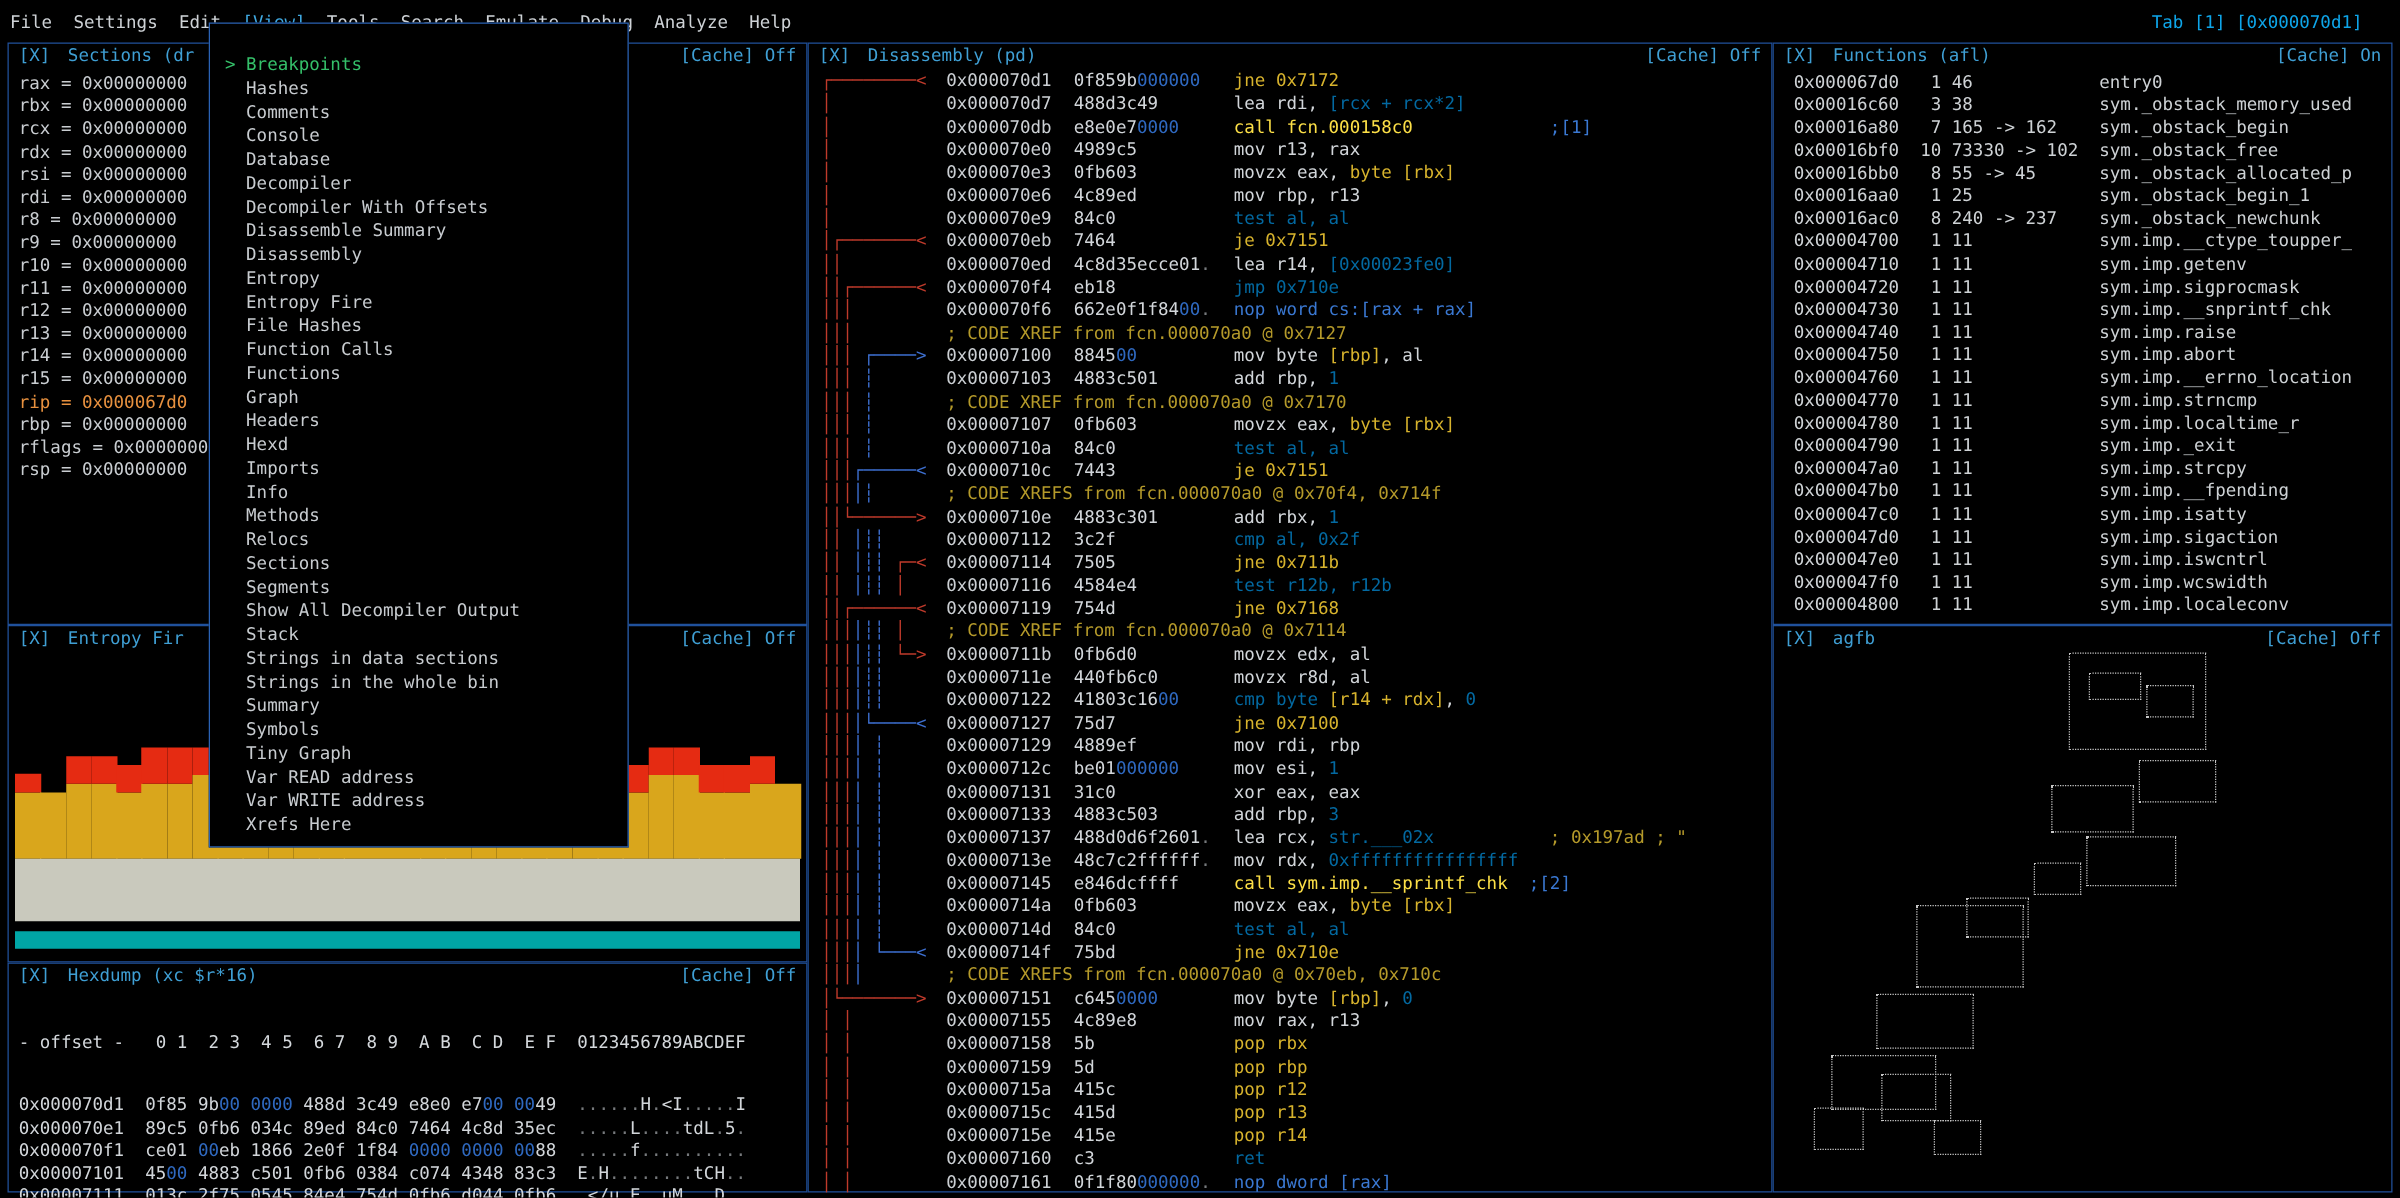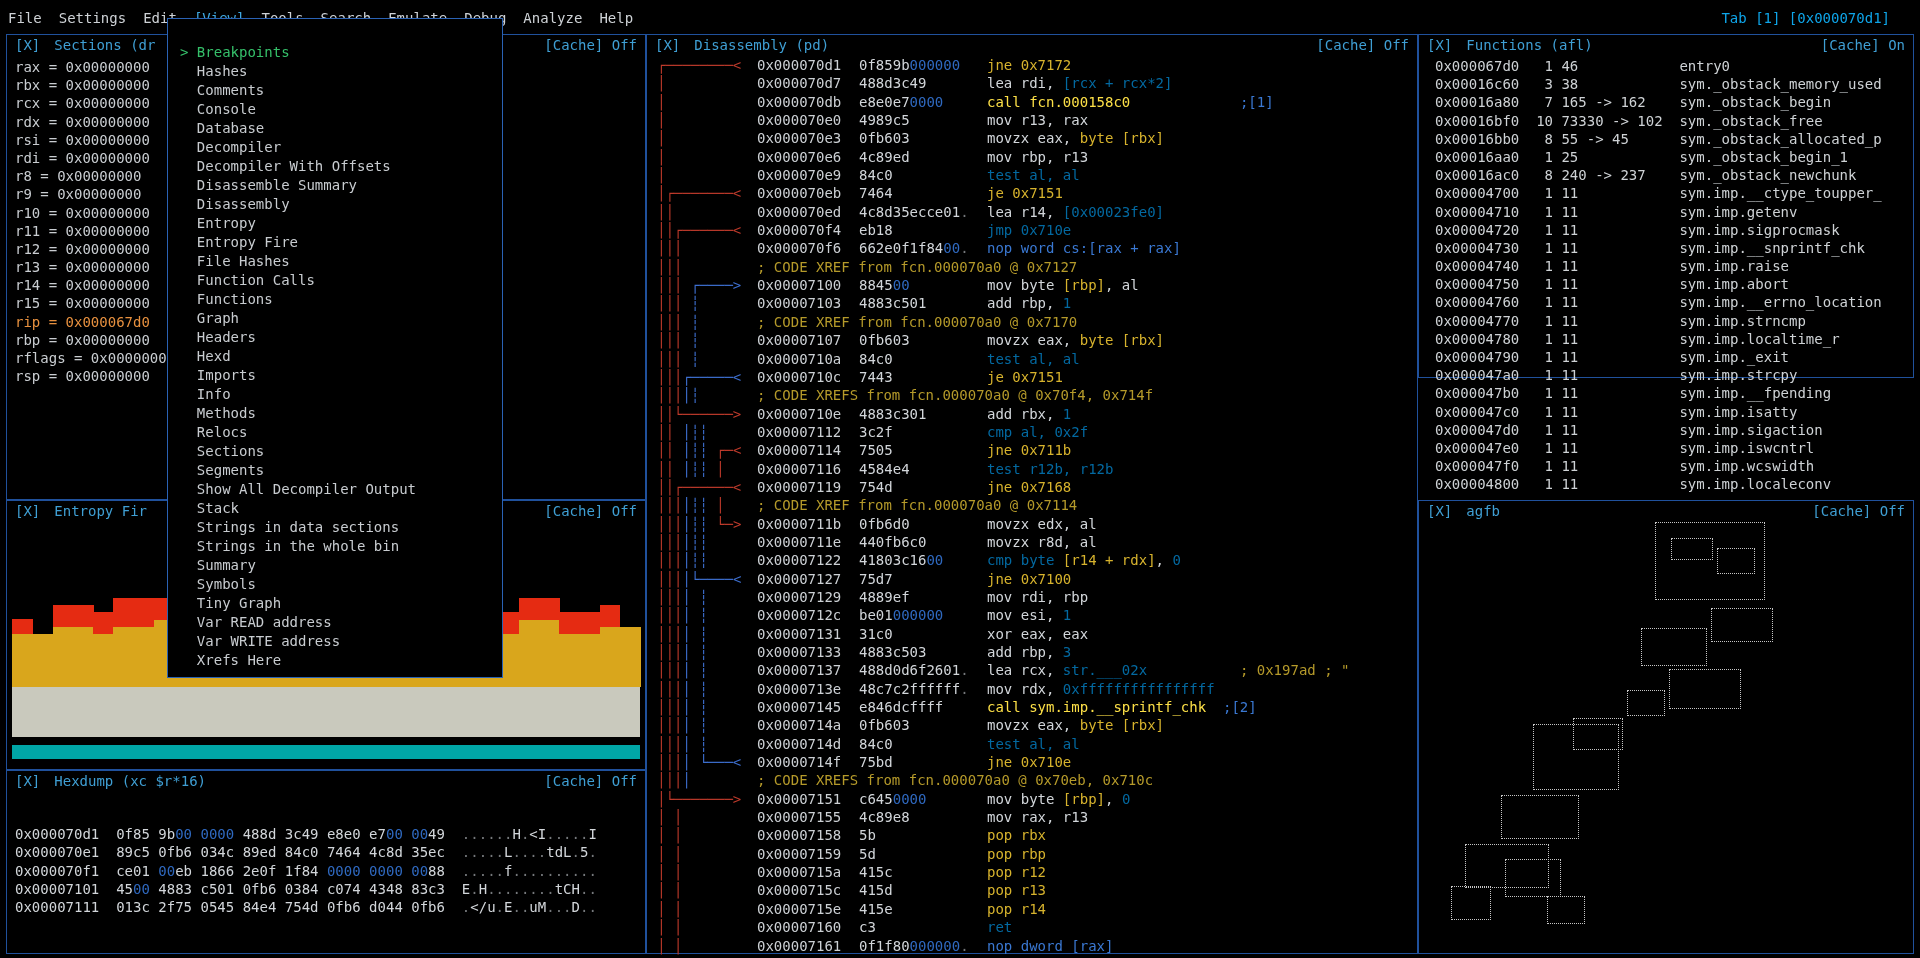--- a/index.html
+++ b/index.html
@@ -121,30 +121,31 @@
       <div class="ebar" style="left: 587.5px; width: 20.9px; top: 83px; height: 22px; background: rgb(229, 43, 18);"></div>
       <div class="ebar" style="left: 607.7px; width: 20.9px; top: 105px; height: 60px; background: rgb(217, 166, 28);"></div>
       <div class="ebar" style="left: 0px; width: 628px; top: 165px; height: 50px; background: rgb(201, 201, 189);"></div>
       <div class="ebar" style="left: 0px; width: 628px; top: 223px; height: 14px; background: rgb(0, 166, 166);"></div>
     </div>
 </div>
 
 <div class="panel" style="left:6px;top:770px;width:640px;height:184px">
   <div class="ptitle"><span><span class="pclose">[X]</span><span>Hexdump (xc $r*16)</span></span><span>[Cache] Off</span></div>
   <div class="pbody hbody">
+    <div class="hline hhdr">- offset -   0 1  2 3  4 5  6 7  8 9  A B  C D  E F  0123456789ABCDEF</div>
     <div><div class="hline"><span class="c-w">0x000070d1</span>  <span class="c-w">0f</span><span class="c-w">85</span> <span class="c-w">9b</span><span class="c-zb">00</span> <span class="c-zb">00</span><span class="c-zb">00</span> <span class="c-w">48</span><span class="c-w">8d</span> <span class="c-w">3c</span><span class="c-w">49</span> <span class="c-w">e8</span><span class="c-w">e0</span> <span class="c-w">e7</span><span class="c-zb">00</span> <span class="c-zb">00</span><span class="c-w">49</span>  <span class="c-dim">.</span><span class="c-dim">.</span><span class="c-dim">.</span><span class="c-dim">.</span><span class="c-dim">.</span><span class="c-dim">.</span><span class="c-w">H</span><span class="c-dim">.</span><span class="c-w">&lt;</span><span class="c-w">I</span><span class="c-dim">.</span><span class="c-dim">.</span><span class="c-dim">.</span><span class="c-dim">.</span><span class="c-dim">.</span><span class="c-w">I</span></div><div class="hline"><span class="c-w">0x000070e1</span>  <span class="c-w">89</span><span class="c-w">c5</span> <span class="c-w">0f</span><span class="c-w">b6</span> <span class="c-w">03</span><span class="c-w">4c</span> <span class="c-w">89</span><span class="c-w">ed</span> <span class="c-w">84</span><span class="c-w">c0</span> <span class="c-w">74</span><span class="c-w">64</span> <span class="c-w">4c</span><span class="c-w">8d</span> <span class="c-w">35</span><span class="c-w">ec</span>  <span class="c-dim">.</span><span class="c-dim">.</span><span class="c-dim">.</span><span class="c-dim">.</span><span class="c-dim">.</span><span class="c-w">L</span><span class="c-dim">.</span><span class="c-dim">.</span><span class="c-dim">.</span><span class="c-dim">.</span><span class="c-w">t</span><span class="c-w">d</span><span class="c-w">L</span><span class="c-dim">.</span><span class="c-w">5</span><span class="c-dim">.</span></div><div class="hline"><span class="c-w">0x000070f1</span>  <span class="c-w">ce</span><span class="c-w">01</span> <span class="c-zb">00</span><span class="c-w">eb</span> <span class="c-w">18</span><span class="c-w">66</span> <span class="c-w">2e</span><span class="c-w">0f</span> <span class="c-w">1f</span><span class="c-w">84</span> <span class="c-zb">00</span><span class="c-zb">00</span> <span class="c-zb">00</span><span class="c-zb">00</span> <span class="c-zb">00</span><span class="c-w">88</span>  <span class="c-dim">.</span><span class="c-dim">.</span><span class="c-dim">.</span><span class="c-dim">.</span><span class="c-dim">.</span><span class="c-w">f</span><span class="c-dim">.</span><span class="c-dim">.</span><span class="c-dim">.</span><span class="c-dim">.</span><span class="c-dim">.</span><span class="c-dim">.</span><span class="c-dim">.</span><span class="c-dim">.</span><span class="c-dim">.</span><span class="c-dim">.</span></div><div class="hline"><span class="c-w">0x00007101</span>  <span class="c-w">45</span><span class="c-zb">00</span> <span class="c-w">48</span><span class="c-w">83</span> <span class="c-w">c5</span><span class="c-w">01</span> <span class="c-w">0f</span><span class="c-w">b6</span> <span class="c-w">03</span><span class="c-w">84</span> <span class="c-w">c0</span><span class="c-w">74</span> <span class="c-w">43</span><span class="c-w">48</span> <span class="c-w">83</span><span class="c-w">c3</span>  <span class="c-w">E</span><span class="c-dim">.</span><span class="c-w">H</span><span class="c-dim">.</span><span class="c-dim">.</span><span class="c-dim">.</span><span class="c-dim">.</span><span class="c-dim">.</span><span class="c-dim">.</span><span class="c-dim">.</span><span class="c-dim">.</span><span class="c-w">t</span><span class="c-w">C</span><span class="c-w">H</span><span class="c-dim">.</span><span class="c-dim">.</span></div><div class="hline"><span class="c-w">0x00007111</span>  <span class="c-w">01</span><span class="c-w">3c</span> <span class="c-w">2f</span><span class="c-w">75</span> <span class="c-w">05</span><span class="c-w">45</span> <span class="c-w">84</span><span class="c-w">e4</span> <span class="c-w">75</span><span class="c-w">4d</span> <span class="c-w">0f</span><span class="c-w">b6</span> <span class="c-w">d0</span><span class="c-w">44</span> <span class="c-w">0f</span><span class="c-w">b6</span>  <span class="c-dim">.</span><span class="c-w">&lt;</span><span class="c-w">/</span><span class="c-w">u</span><span class="c-dim">.</span><span class="c-w">E</span><span class="c-dim">.</span><span class="c-dim">.</span><span class="c-w">u</span><span class="c-w">M</span><span class="c-dim">.</span><span class="c-dim">.</span><span class="c-dim">.</span><span class="c-w">D</span><span class="c-dim">.</span><span class="c-dim">.</span></div></div>
   </div>
 </div>
 
 <div class="panel" style="left:646px;top:34px;width:772px;height:920px">
   <div class="ptitle"><span><span class="pclose">[X]</span><span>Disassembly (pd)</span></span><span>[Cache] Off</span></div>
   <div class="pbody dbody"><div class="dline"><span class="gut"><span class="c-ar">┌────────&lt;</span></span><span class="daddr">0x000070d1</span><span class="dbytes"><span class="c-w">0f</span><span class="c-w">85</span><span class="c-w">9b</span><span class="c-zb">00</span><span class="c-zb">00</span><span class="c-zb">00</span></span><span class="dtext"><span class="c-y">jne 0x7172</span></span></div><div class="dline"><span class="gut"><span class="c-ar">│</span></span><span class="daddr">0x000070d7</span><span class="dbytes"><span class="c-w">48</span><span class="c-w">8d</span><span class="c-w">3c</span><span class="c-w">49</span></span><span class="dtext"><span class="c-w">lea rdi, </span><span class="c-r">[rcx + rcx*2]</span></span></div><div class="dline"><span class="gut"><span class="c-ar">│</span></span><span class="daddr">0x000070db</span><span class="dbytes"><span class="c-w">e8</span><span class="c-w">e0</span><span class="c-w">e7</span><span class="c-zb">00</span><span class="c-zb">00</span></span><span class="dtext"><span class="c-g">call fcn.000158c0</span><span class="c-w">             </span><span class="c-b">;[1]</span></span></div><div class="dline"><span class="gut"><span class="c-ar">│</span></span><span class="daddr">0x000070e0</span><span class="dbytes"><span class="c-w">49</span><span class="c-w">89</span><span class="c-w">c5</span></span><span class="dtext"><span class="c-w">mov r13, rax</span></span></div><div class="dline"><span class="gut"><span class="c-ar">│</span></span><span class="daddr">0x000070e3</span><span class="dbytes"><span class="c-w">0f</span><span class="c-w">b6</span><span class="c-w">03</span></span><span class="dtext"><span class="c-w">movzx eax, </span><span class="c-y">byte [rbx]</span></span></div><div class="dline"><span class="gut"><span class="c-ar">│</span></span><span class="daddr">0x000070e6</span><span class="dbytes"><span class="c-w">4c</span><span class="c-w">89</span><span class="c-w">ed</span></span><span class="dtext"><span class="c-w">mov rbp, r13</span></span></div><div class="dline"><span class="gut"><span class="c-ar">│</span></span><span class="daddr">0x000070e9</span><span class="dbytes"><span class="c-w">84</span><span class="c-w">c0</span></span><span class="dtext"><span class="c-r">test al, al</span></span></div><div class="dline"><span class="gut"><span class="c-ar">│┌───────&lt;</span></span><span class="daddr">0x000070eb</span><span class="dbytes"><span class="c-w">74</span><span class="c-w">64</span></span><span class="dtext"><span class="c-y">je 0x7151</span></span></div><div class="dline"><span class="gut"><span class="c-ar">││</span></span><span class="daddr">0x000070ed</span><span class="dbytes"><span class="c-w">4c</span><span class="c-w">8d</span><span class="c-w">35</span><span class="c-w">ec</span><span class="c-w">ce</span><span class="c-w">01</span><span class="c-dim">.</span></span><span class="dtext"><span class="c-w">lea r14, </span><span class="c-r">[0x00023fe0]</span></span></div><div class="dline"><span class="gut"><span class="c-ar">││┌──────&lt;</span></span><span class="daddr">0x000070f4</span><span class="dbytes"><span class="c-w">eb</span><span class="c-w">18</span></span><span class="dtext"><span class="c-r">jmp 0x710e</span></span></div><div class="dline"><span class="gut"><span class="c-ar">│││</span></span><span class="daddr">0x000070f6</span><span class="dbytes"><span class="c-w">66</span><span class="c-w">2e</span><span class="c-w">0f</span><span class="c-w">1f</span><span class="c-w">84</span><span class="c-zb">00</span><span class="c-dim">.</span></span><span class="dtext"><span class="c-b">nop word cs:[rax + rax]</span></span></div><div class="dline"><span class="gut"><span class="c-ar">│││</span></span><span class="dtext"><span class="c-cy">; CODE XREF from fcn.000070a0 @ 0x7127</span></span></div><div class="dline"><span class="gut"><span class="c-ar">│││ </span><span class="c-ab">┌────&gt;</span></span><span class="daddr">0x00007100</span><span class="dbytes"><span class="c-w">88</span><span class="c-w">45</span><span class="c-zb">00</span></span><span class="dtext"><span class="c-w">mov byte </span><span class="c-y">[rbp]</span><span class="c-w">, al</span></span></div><div class="dline"><span class="gut"><span class="c-ar">│││ </span><span class="c-ab">┆</span></span><span class="daddr">0x00007103</span><span class="dbytes"><span class="c-w">48</span><span class="c-w">83</span><span class="c-w">c5</span><span class="c-w">01</span></span><span class="dtext"><span class="c-w">add rbp, </span><span class="c-r">1</span></span></div><div class="dline"><span class="gut"><span class="c-ar">│││ </span><span class="c-ab">┆</span></span><span class="dtext"><span class="c-cy">; CODE XREF from fcn.000070a0 @ 0x7170</span></span></div><div class="dline"><span class="gut"><span class="c-ar">│││ </span><span class="c-ab">┆</span></span><span class="daddr">0x00007107</span><span class="dbytes"><span class="c-w">0f</span><span class="c-w">b6</span><span class="c-w">03</span></span><span class="dtext"><span class="c-w">movzx eax, </span><span class="c-y">byte [rbx]</span></span></div><div class="dline"><span class="gut"><span class="c-ar">│││ </span><span class="c-ab">┆</span></span><span class="daddr">0x0000710a</span><span class="dbytes"><span class="c-w">84</span><span class="c-w">c0</span></span><span class="dtext"><span class="c-r">test al, al</span></span></div><div class="dline"><span class="gut"><span class="c-ar">│││</span><span class="c-ab">┌─────&lt;</span></span><span class="daddr">0x0000710c</span><span class="dbytes"><span class="c-w">74</span><span class="c-w">43</span></span><span class="dtext"><span class="c-y">je 0x7151</span></span></div><div class="dline"><span class="gut"><span class="c-ar">│││</span><span class="c-ab">│┆</span></span><span class="dtext"><span class="c-cy">; CODE XREFS from fcn.000070a0 @ 0x70f4, 0x714f</span></span></div><div class="dline"><span class="gut"><span class="c-ar">││</span><span class="c-ar">└──────&gt;</span></span><span class="daddr">0x0000710e</span><span class="dbytes"><span class="c-w">48</span><span class="c-w">83</span><span class="c-w">c3</span><span class="c-w">01</span></span><span class="dtext"><span class="c-w">add rbx, </span><span class="c-r">1</span></span></div><div class="dline"><span class="gut"><span class="c-ar">││ </span><span class="c-ab">│┆┆</span></span><span class="daddr">0x00007112</span><span class="dbytes"><span class="c-w">3c</span><span class="c-w">2f</span></span><span class="dtext"><span class="c-r">cmp al, 0x2f</span></span></div><div class="dline"><span class="gut"><span class="c-ar">││ </span><span class="c-ab">│┆┆</span><span class="c-ar"> ┌─&lt;</span></span><span class="daddr">0x00007114</span><span class="dbytes"><span class="c-w">75</span><span class="c-w">05</span></span><span class="dtext"><span class="c-y">jne 0x711b</span></span></div><div class="dline"><span class="gut"><span class="c-ar">││ </span><span class="c-ab">│┆┆</span><span class="c-ar"> │</span></span><span class="daddr">0x00007116</span><span class="dbytes"><span class="c-w">45</span><span class="c-w">84</span><span class="c-w">e4</span></span><span class="dtext"><span class="c-r">test r12b, r12b</span></span></div><div class="dline"><span class="gut"><span class="c-ar">││</span><span class="c-ar">┌──────&lt;</span></span><span class="daddr">0x00007119</span><span class="dbytes"><span class="c-w">75</span><span class="c-w">4d</span></span><span class="dtext"><span class="c-y">jne 0x7168</span></span></div><div class="dline"><span class="gut"><span class="c-ar">│││</span><span class="c-ab">│┆┆</span><span class="c-ar"> │</span></span><span class="dtext"><span class="c-cy">; CODE XREF from fcn.000070a0 @ 0x7114</span></span></div><div class="dline"><span class="gut"><span class="c-ar">│││</span><span class="c-ab">│┆┆</span><span class="c-ar"> └─&gt;</span></span><span class="daddr">0x0000711b</span><span class="dbytes"><span class="c-w">0f</span><span class="c-w">b6</span><span class="c-w">d0</span></span><span class="dtext"><span class="c-w">movzx edx, al</span></span></div><div class="dline"><span class="gut"><span class="c-ar">│││</span><span class="c-ab">│┆┆</span></span><span class="daddr">0x0000711e</span><span class="dbytes"><span class="c-w">44</span><span class="c-w">0f</span><span class="c-w">b6</span><span class="c-w">c0</span></span><span class="dtext"><span class="c-w">movzx r8d, al</span></span></div><div class="dline"><span class="gut"><span class="c-ar">│││</span><span class="c-ab">│┆┆</span></span><span class="daddr">0x00007122</span><span class="dbytes"><span class="c-w">41</span><span class="c-w">80</span><span class="c-w">3c</span><span class="c-w">16</span><span class="c-zb">00</span></span><span class="dtext"><span class="c-r">cmp byte </span><span class="c-y">[r14 + rdx]</span><span class="c-w">, </span><span class="c-r">0</span></span></div><div class="dline"><span class="gut"><span class="c-ar">│││</span><span class="c-ab">│</span><span class="c-ab">└────&lt;</span></span><span class="daddr">0x00007127</span><span class="dbytes"><span class="c-w">75</span><span class="c-w">d7</span></span><span class="dtext"><span class="c-y">jne 0x7100</span></span></div><div class="dline"><span class="gut"><span class="c-ar">│││</span><span class="c-ab">│ ┆</span></span><span class="daddr">0x00007129</span><span class="dbytes"><span class="c-w">48</span><span class="c-w">89</span><span class="c-w">ef</span></span><span class="dtext"><span class="c-w">mov rdi, rbp</span></span></div><div class="dline"><span class="gut"><span class="c-ar">│││</span><span class="c-ab">│ ┆</span></span><span class="daddr">0x0000712c</span><span class="dbytes"><span class="c-w">be</span><span class="c-w">01</span><span class="c-zb">00</span><span class="c-zb">00</span><span class="c-zb">00</span></span><span class="dtext"><span class="c-w">mov esi, </span><span class="c-r">1</span></span></div><div class="dline"><span class="gut"><span class="c-ar">│││</span><span class="c-ab">│ ┆</span></span><span class="daddr">0x00007131</span><span class="dbytes"><span class="c-w">31</span><span class="c-w">c0</span></span><span class="dtext"><span class="c-w">xor eax, eax</span></span></div><div class="dline"><span class="gut"><span class="c-ar">│││</span><span class="c-ab">│ ┆</span></span><span class="daddr">0x00007133</span><span class="dbytes"><span class="c-w">48</span><span class="c-w">83</span><span class="c-w">c5</span><span class="c-w">03</span></span><span class="dtext"><span class="c-w">add rbp, </span><span class="c-r">3</span></span></div><div class="dline"><span class="gut"><span class="c-ar">│││</span><span class="c-ab">│ ┆</span></span><span class="daddr">0x00007137</span><span class="dbytes"><span class="c-w">48</span><span class="c-w">8d</span><span class="c-w">0d</span><span class="c-w">6f</span><span class="c-w">26</span><span class="c-w">01</span><span class="c-dim">.</span></span><span class="dtext"><span class="c-w">lea rcx, </span><span class="c-r">str.___02x</span><span class="c-w">           </span><span class="c-cy">; 0x197ad ; "</span></span></div><div class="dline"><span class="gut"><span class="c-ar">│││</span><span class="c-ab">│ ┆</span></span><span class="daddr">0x0000713e</span><span class="dbytes"><span class="c-w">48</span><span class="c-w">c7</span><span class="c-w">c2</span><span class="c-w">ff</span><span class="c-w">ff</span><span class="c-w">ff</span><span class="c-dim">.</span></span><span class="dtext"><span class="c-w">mov rdx, </span><span class="c-r">0xffffffffffffffff</span></span></div><div class="dline"><span class="gut"><span class="c-ar">│││</span><span class="c-ab">│ ┆</span></span><span class="daddr">0x00007145</span><span class="dbytes"><span class="c-w">e8</span><span class="c-w">46</span><span class="c-w">dc</span><span class="c-w">ff</span><span class="c-w">ff</span></span><span class="dtext"><span class="c-g">call sym.imp.__sprintf_chk</span><span class="c-w">  </span><span class="c-b">;[2]</span></span></div><div class="dline"><span class="gut"><span class="c-ar">│││</span><span class="c-ab">│ ┆</span></span><span class="daddr">0x0000714a</span><span class="dbytes"><span class="c-w">0f</span><span class="c-w">b6</span><span class="c-w">03</span></span><span class="dtext"><span class="c-w">movzx eax, </span><span class="c-y">byte [rbx]</span></span></div><div class="dline"><span class="gut"><span class="c-ar">│││</span><span class="c-ab">│ ┆</span></span><span class="daddr">0x0000714d</span><span class="dbytes"><span class="c-w">84</span><span class="c-w">c0</span></span><span class="dtext"><span class="c-r">test al, al</span></span></div><div class="dline"><span class="gut"><span class="c-ar">│││</span><span class="c-ab">│ </span><span class="c-ab">└───&lt;</span></span><span class="daddr">0x0000714f</span><span class="dbytes"><span class="c-w">75</span><span class="c-w">bd</span></span><span class="dtext"><span class="c-y">jne 0x710e</span></span></div><div class="dline"><span class="gut"><span class="c-ar">│││</span><span class="c-ab">│</span></span><span class="dtext"><span class="c-cy">; CODE XREFS from fcn.000070a0 @ 0x70eb, 0x710c</span></span></div><div class="dline"><span class="gut"><span class="c-ar">│└───────&gt;</span></span><span class="daddr">0x00007151</span><span class="dbytes"><span class="c-w">c6</span><span class="c-w">45</span><span class="c-zb">00</span><span class="c-zb">00</span></span><span class="dtext"><span class="c-w">mov byte </span><span class="c-y">[rbp]</span><span class="c-w">, </span><span class="c-r">0</span></span></div><div class="dline"><span class="gut"><span class="c-ar">│ │</span></span><span class="daddr">0x00007155</span><span class="dbytes"><span class="c-w">4c</span><span class="c-w">89</span><span class="c-w">e8</span></span><span class="dtext"><span class="c-w">mov rax, r13</span></span></div><div class="dline"><span class="gut"><span class="c-ar">│ │</span></span><span class="daddr">0x00007158</span><span class="dbytes"><span class="c-w">5b</span></span><span class="dtext"><span class="c-y">pop rbx</span></span></div><div class="dline"><span class="gut"><span class="c-ar">│ │</span></span><span class="daddr">0x00007159</span><span class="dbytes"><span class="c-w">5d</span></span><span class="dtext"><span class="c-y">pop rbp</span></span></div><div class="dline"><span class="gut"><span class="c-ar">│ │</span></span><span class="daddr">0x0000715a</span><span class="dbytes"><span class="c-w">41</span><span class="c-w">5c</span></span><span class="dtext"><span class="c-y">pop r12</span></span></div><div class="dline"><span class="gut"><span class="c-ar">│ │</span></span><span class="daddr">0x0000715c</span><span class="dbytes"><span class="c-w">41</span><span class="c-w">5d</span></span><span class="dtext"><span class="c-y">pop r13</span></span></div><div class="dline"><span class="gut"><span class="c-ar">│ │</span></span><span class="daddr">0x0000715e</span><span class="dbytes"><span class="c-w">41</span><span class="c-w">5e</span></span><span class="dtext"><span class="c-y">pop r14</span></span></div><div class="dline"><span class="gut"><span class="c-ar">│ │</span></span><span class="daddr">0x00007160</span><span class="dbytes"><span class="c-w">c3</span></span><span class="dtext"><span class="c-r">ret</span></span></div><div class="dline"><span class="gut"><span class="c-ar">│ │</span></span><span class="daddr">0x00007161</span><span class="dbytes"><span class="c-w">0f</span><span class="c-w">1f</span><span class="c-w">80</span><span class="c-zb">00</span><span class="c-zb">00</span><span class="c-zb">00</span><span class="c-dim">.</span></span><span class="dtext"><span class="c-b">nop dword [rax]</span></span></div></div>
 </div>
 
-<div class="panel" style="left:1418px;top:34px;width:496px;height:344px">
+<div class="panel" style="left:1418px;top:34px;width:496px;height:466px">
   <div class="ptitle"><span><span class="pclose">[X]</span><span>Functions (afl)</span></span><span>[Cache] On</span></div>
   <div class="pbody fbody"><div class="fline">0x000067d0   1 46            entry0</div><div class="fline">0x00016c60   3 38            sym._obstack_memory_used</div><div class="fline">0x00016a80   7 165 -&gt; 162    sym._obstack_begin</div><div class="fline">0x00016bf0  10 73330 -&gt; 102  sym._obstack_free</div><div class="fline">0x00016bb0   8 55 -&gt; 45      sym._obstack_allocated_p</div><div class="fline">0x00016aa0   1 25            sym._obstack_begin_1</div><div class="fline">0x00016ac0   8 240 -&gt; 237    sym._obstack_newchunk</div><div class="fline">0x00004700   1 11            sym.imp.__ctype_toupper_</div><div class="fline">0x00004710   1 11            sym.imp.getenv</div><div class="fline">0x00004720   1 11            sym.imp.sigprocmask</div><div class="fline">0x00004730   1 11            sym.imp.__snprintf_chk</div><div class="fline">0x00004740   1 11            sym.imp.raise</div><div class="fline">0x00004750   1 11            sym.imp.abort</div><div class="fline">0x00004760   1 11            sym.imp.__errno_location</div><div class="fline">0x00004770   1 11            sym.imp.strncmp</div><div class="fline">0x00004780   1 11            sym.imp.localtime_r</div><div class="fline">0x00004790   1 11            sym.imp._exit</div><div class="fline">0x000047a0   1 11            sym.imp.strcpy</div><div class="fline">0x000047b0   1 11            sym.imp.__fpending</div><div class="fline">0x000047c0   1 11            sym.imp.isatty</div><div class="fline">0x000047d0   1 11            sym.imp.sigaction</div><div class="fline">0x000047e0   1 11            sym.imp.iswcntrl</div><div class="fline">0x000047f0   1 11            sym.imp.wcswidth</div><div class="fline">0x00004800   1 11            sym.imp.localeconv</div></div>
 </div>
 
 <div class="panel" style="left:1418px;top:500px;width:496px;height:454px">
   <div class="ptitle"><span><span class="pclose">[X]</span><span>agfb</span></span><span>[Cache] Off</span></div>
   <div class="gbody">
       <div class="gnode" style="left: 236px; top: 21px; width: 110px; height: 78px;"></div>
       <div class="gnode" style="left: 252px; top: 37px; width: 42px; height: 22px;"></div>
       <div class="gnode" style="left: 298px; top: 47px; width: 38px; height: 26px;"></div>

